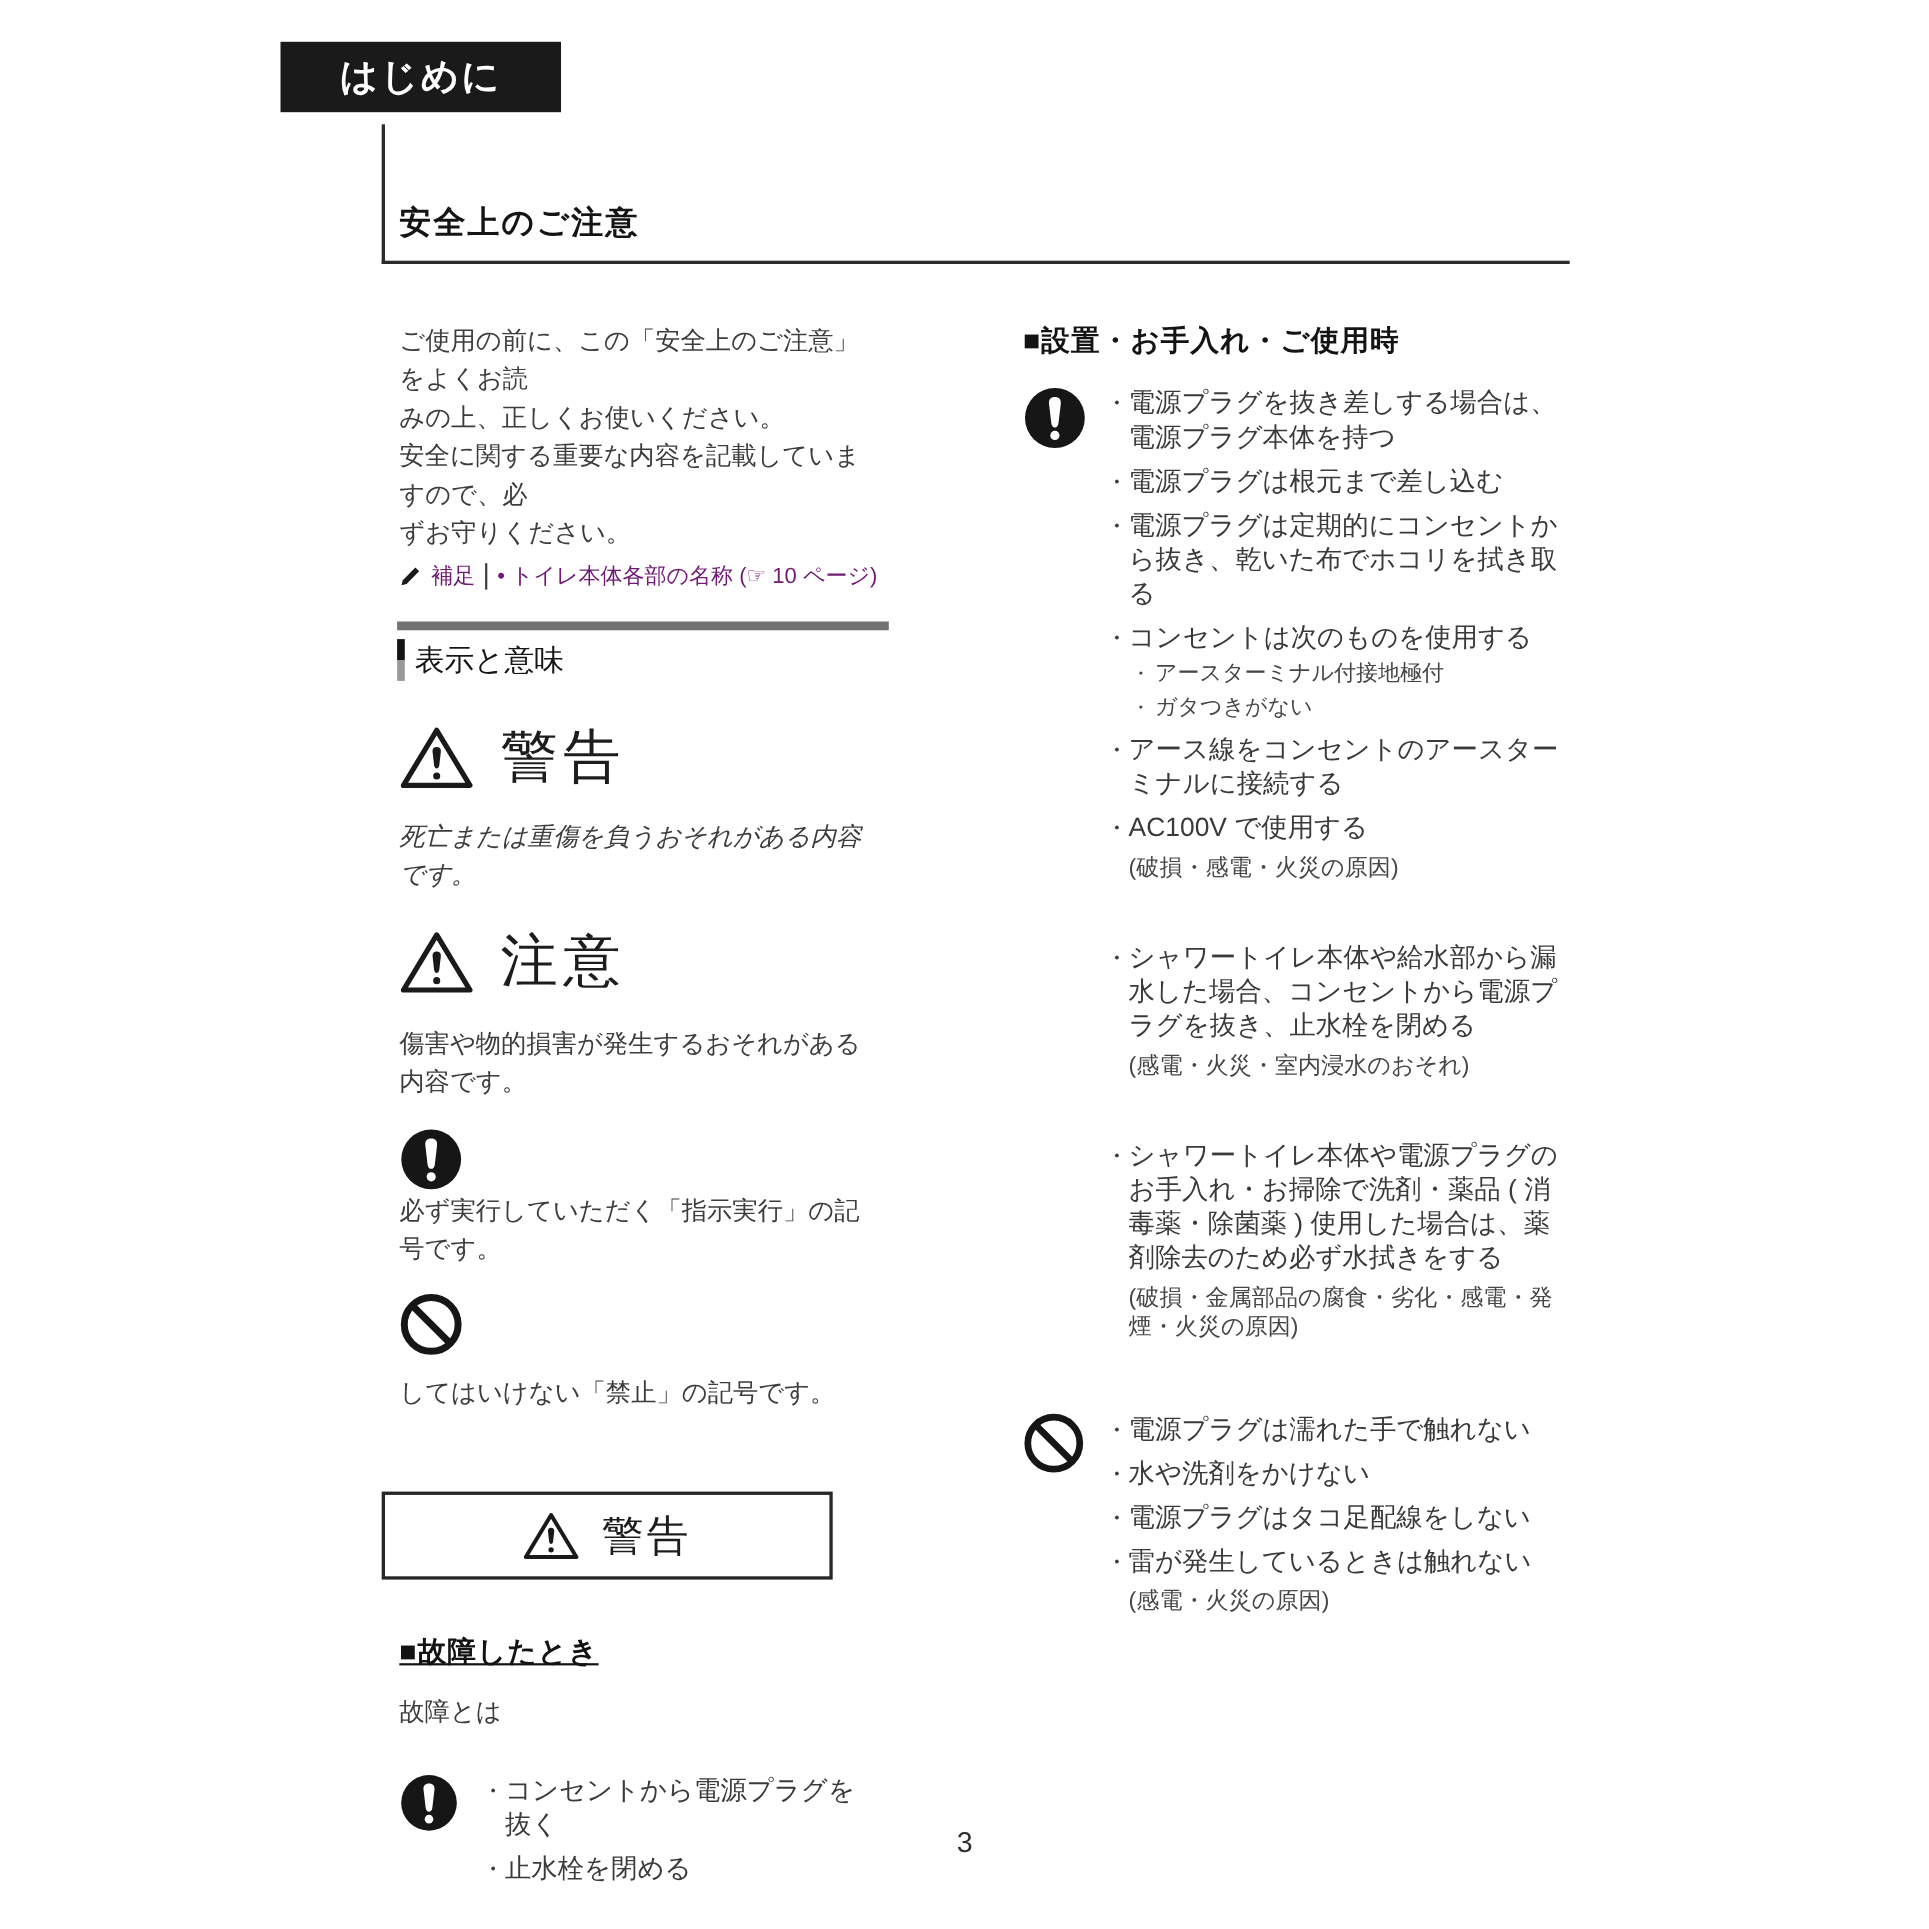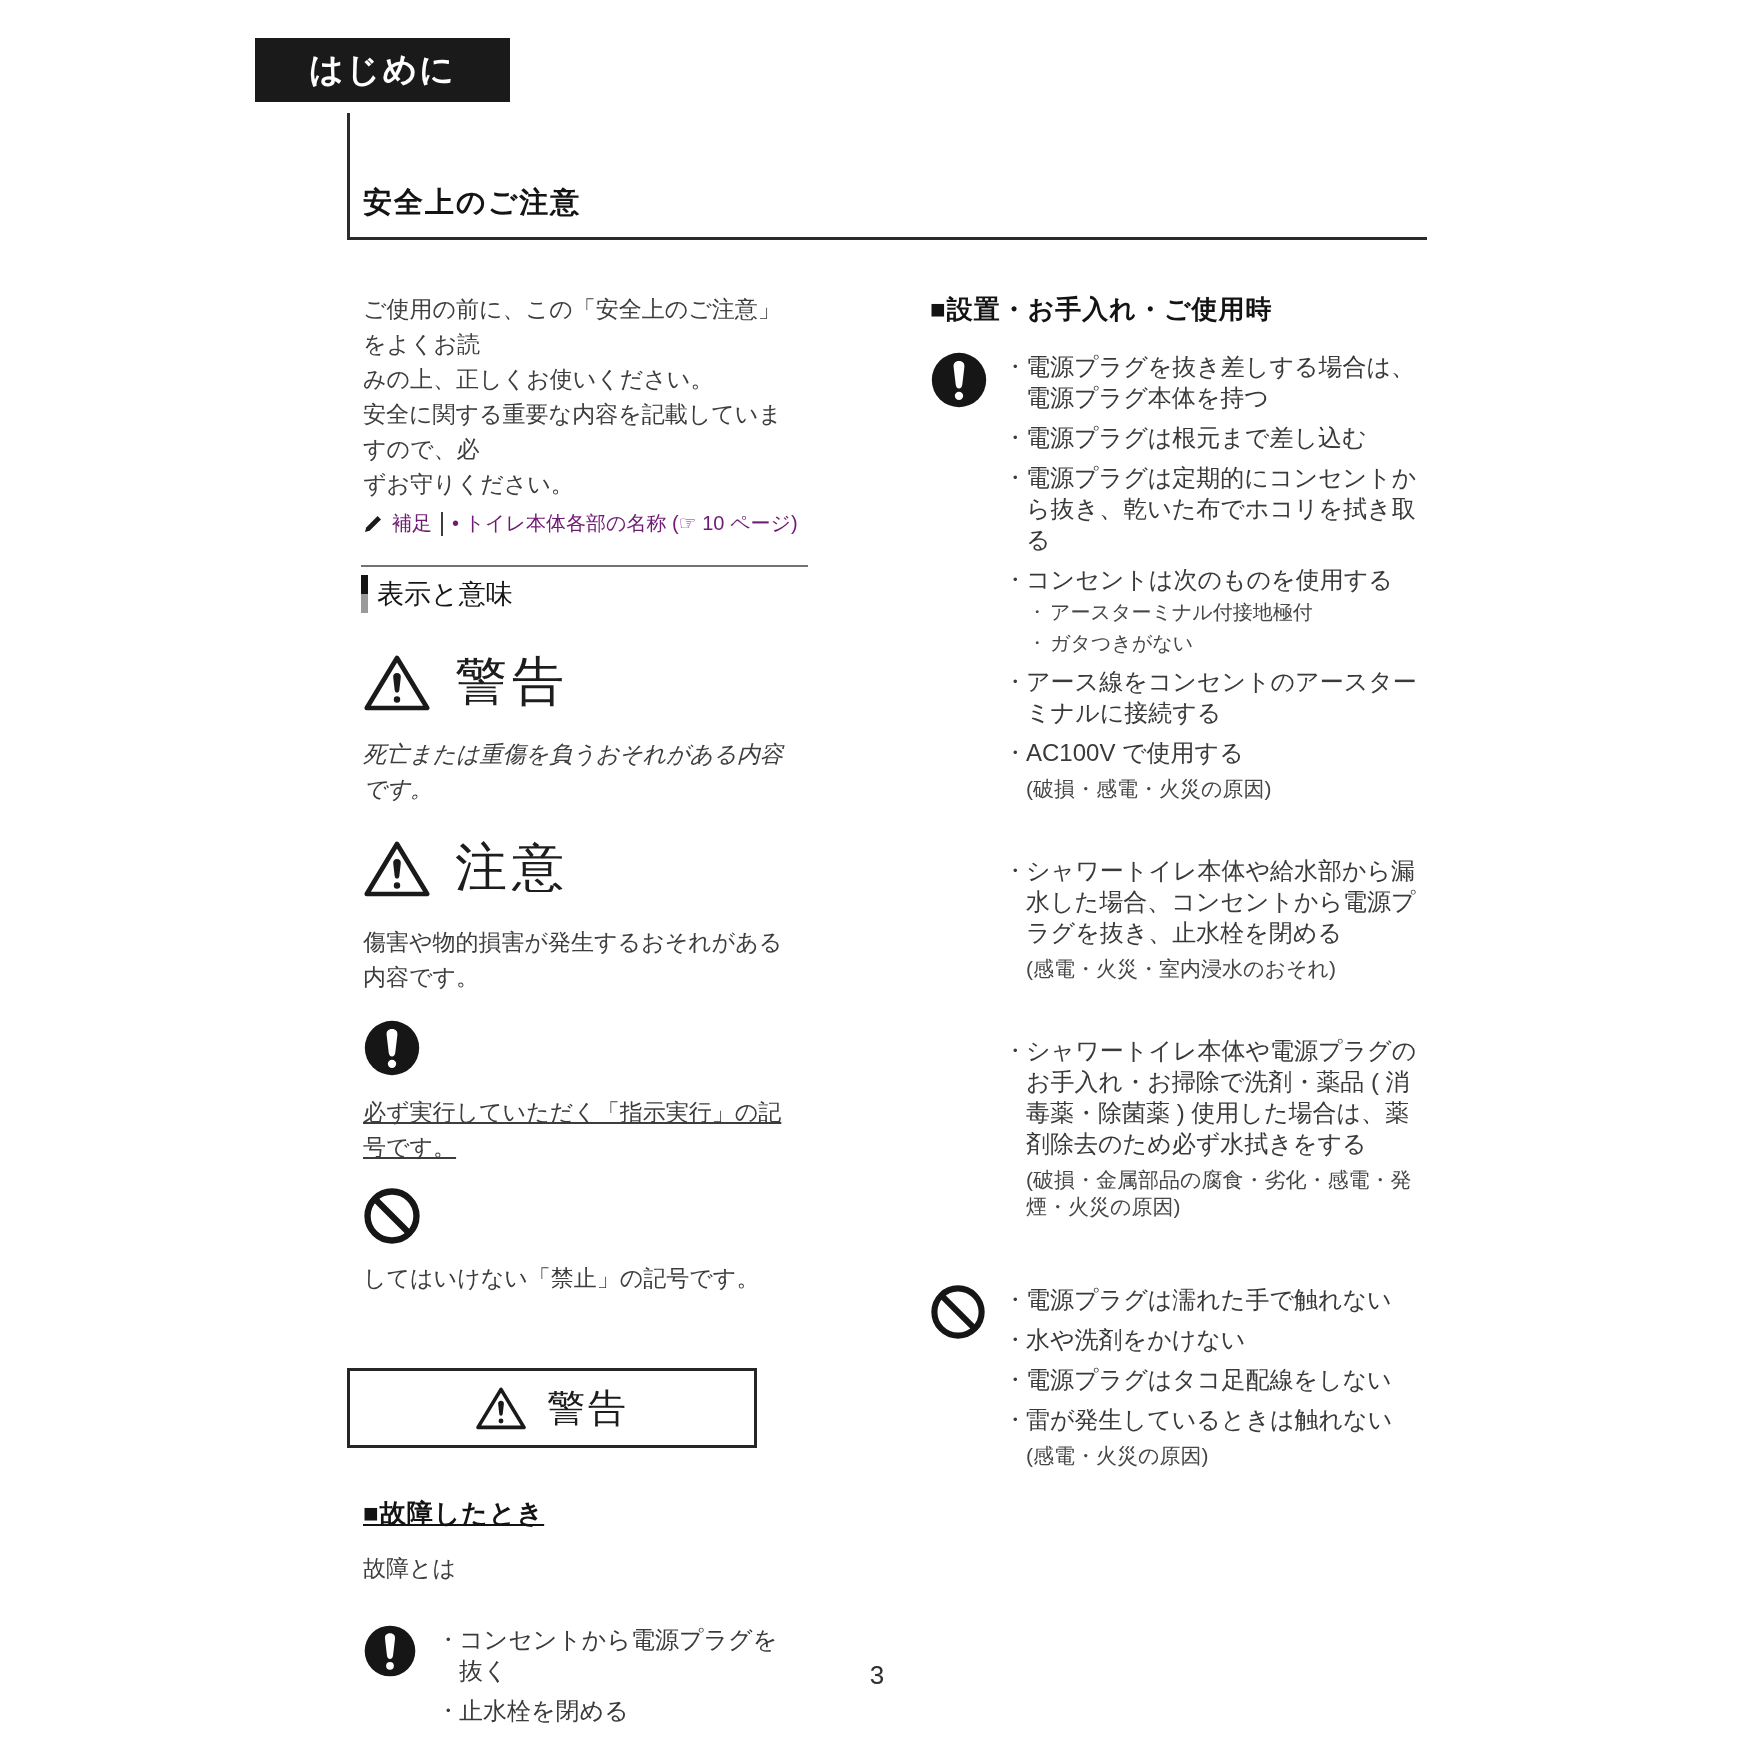--- a/index.html
+++ b/index.html
@@ -25,29 +25,29 @@
   .right-col{left:930px;top:292px;width:488px;}
 
   .body-text{font-size:23px;line-height:35px;color:#3d3d3d;}
   .pre{white-space:pre-line;}
 
   
   .note-row{margin-top:8px;display:flex;align-items:center;gap:9px;font-size:20px;color:#701a75;}
   .note-divider{width:2px;height:24px;background:#3d3d3d;}
 
   
-  .sub-rule-head{margin-top:28px;margin-left:-2px;width:447px;border-top:2px solid #737373;padding-top:8px;
+  .sub-rule-head{margin-top:28px;margin-left:-2px;width:447px;border-top:8px solid #737373;padding-top:8px;
     display:flex;align-items:center;gap:9px;}
   .head-bar{width:7px;height:38px;background:linear-gradient(#141414 0 50%, #9a9a9a 50% 100%);}
   .sub-rule-head-label{font-size:27px;color:#161616;}
 
   .sig-row{display:flex;align-items:center;gap:24px;}
   .sig-label{font-size:52px;color:#1d1d1d;letter-spacing:5px;}
   .mt34{margin-top:34px;} .mt26{margin-top:26px;} .mt24{margin-top:24px;}
-  .mt22{margin-top:22px;} .mt20{margin-top:20px;font-style:italic;} .mt18{margin-top:18px;text-decoration:underline;} .mt16{margin-top:16px;}
+  .mt22{margin-top:22px;} .mt20{margin-top:20px;font-style:italic;} .mt18{} .mt16{margin-top:16px;}
 
   
   .warning-box{
     margin-top:72px;margin-left:-16px;width:404px;height:74px;border:3px solid #262626;
     display:flex;align-items:center;justify-content:center;gap:20px;
   }
   .warning-box-label{font-size:38px;color:#1d1d1d;letter-spacing:3px;}
 
   .squared-heading{font-size:26px;font-weight:600;color:#131313;letter-spacing:1px;}
 

